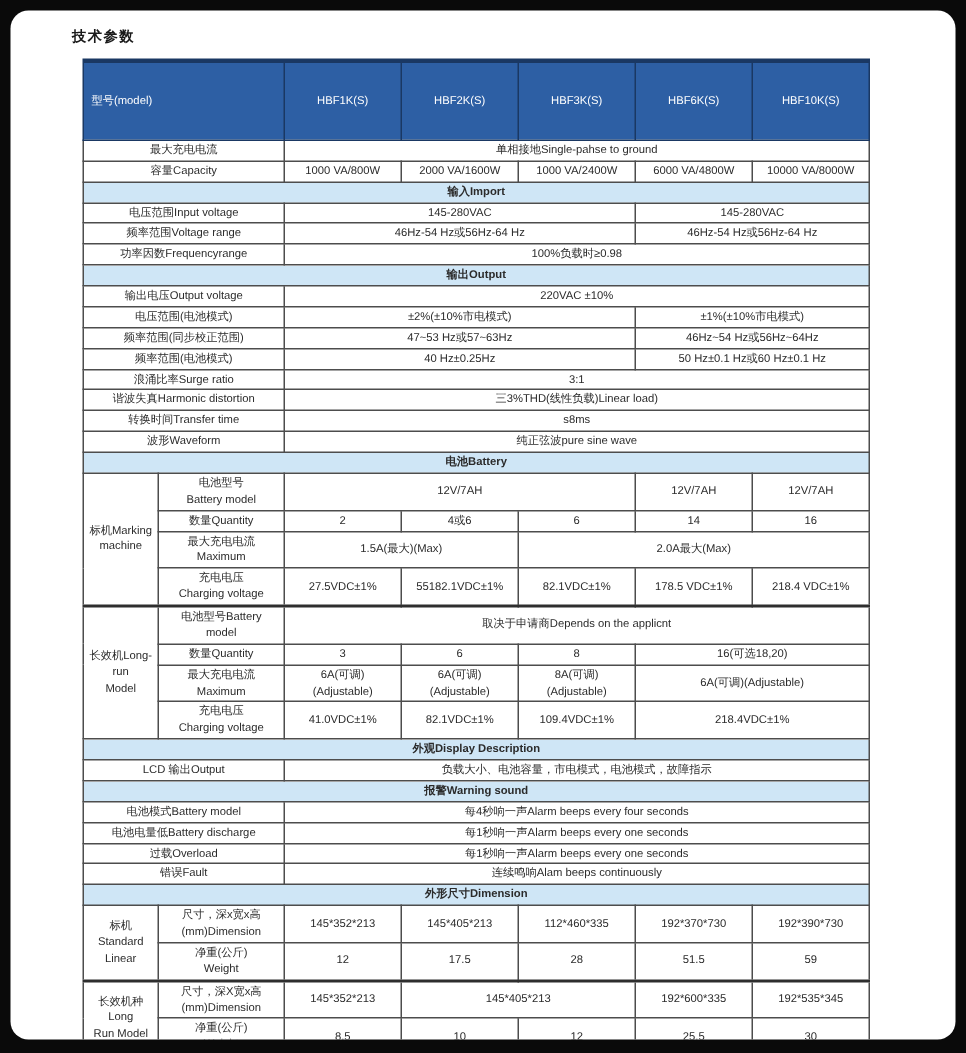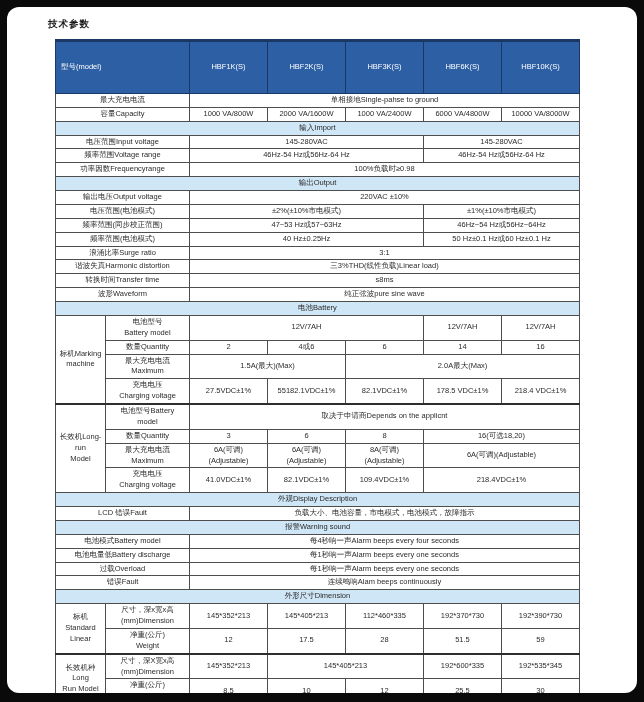--- a/index.html
+++ b/index.html
@@ -46,21 +46,21 @@
     border-bottom:1.5px solid var(--navy,#1a3863);
     border-left-color:#1a3863; border-right-color:#1a3863;
     padding:20px 2px;
   }
   table.spec thead th.label-h { text-align:left; padding-left:5px; }
   td.label { text-align:left; padding-left:5px; }
   td.section {
     background:var(--section-bg,#cfe6f6);
     text-align:left; padding-left:5px;
     border-bottom:2px solid var(--navy,#1a3863);
-    border-left-color:#4d4d4d; border-right-color:#4d4d4d;
+    border-left-color:#4d4d4d; border-right-color:#4d4d4d;font-weight:bold;
   }
   tr.dark-top td { border-top:2px solid #2e2e2e; }
   td.group, td.sub { text-align:center; }
 </style>
 </head>
 <body>
 
 <div class="frame">
   <div class="page">
     <div class="page-title">技术参数</div>
@@ -218,21 +218,21 @@
 Charging voltage</td>
             <td class="value">41.0VDC±1%</td>
             <td class="value">82.1VDC±1%</td>
             <td class="value">109.4VDC±1%</td>
             <td class="value" colspan="2">218.4VDC±1%</td>
           </tr>
           <tr>
             <td class="section" colspan="7">外观Display Description</td>
           </tr>
           <tr>
-            <td class="label" colspan="2">LCD 错误Fault</td>
+            <td class="label" colspan="2">LCD 输出Output</td>
             <td class="value" colspan="5">负载大小、电池容量，市电模式，电池模式，故障指示</td>
           </tr>
           <tr>
             <td class="section" colspan="7">报警Warning sound</td>
           </tr>
           <tr>
             <td class="label" colspan="2">电池模式Battery model</td>
             <td class="value" colspan="5">每4秒响一声Alarm beeps every four seconds</td>
           </tr>
           <tr>

